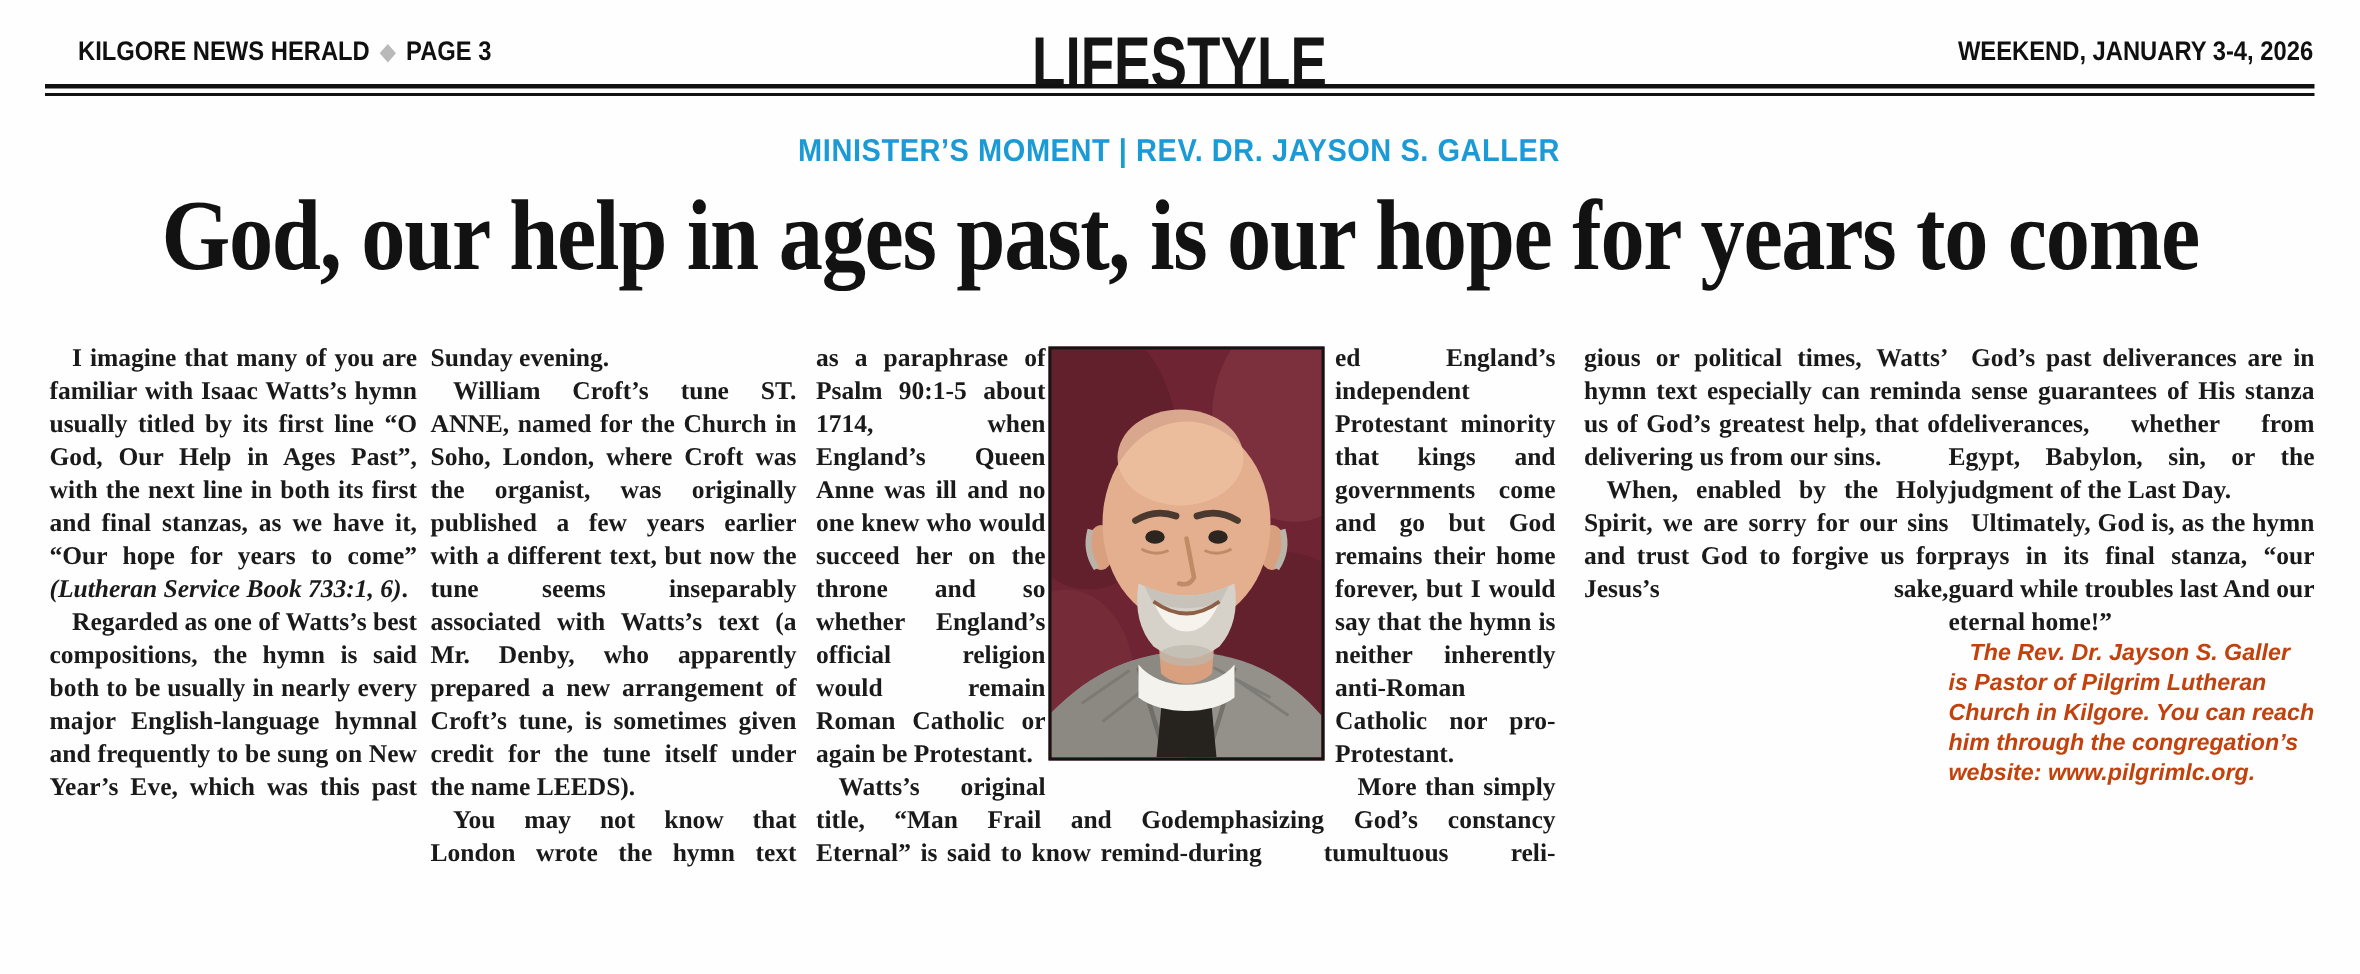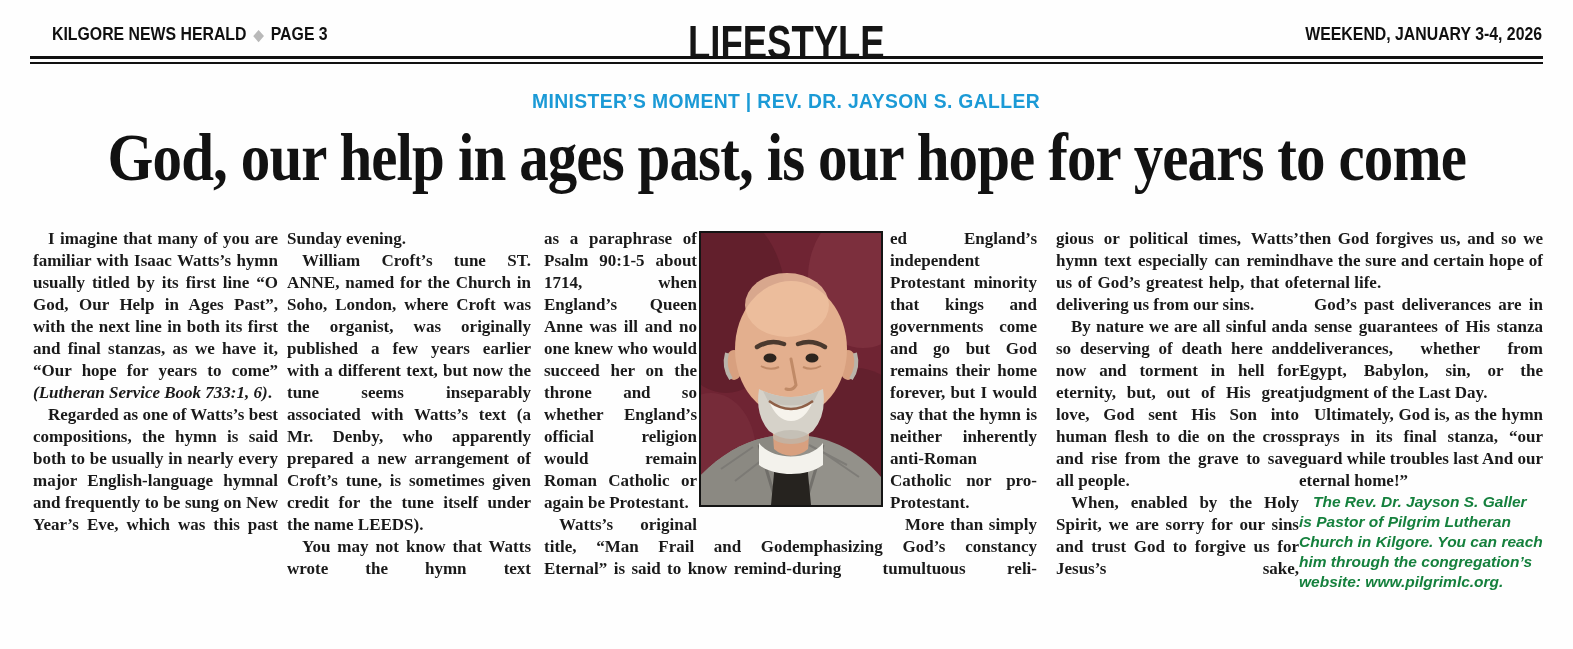--- a/index.html
+++ b/index.html
@@ -57,21 +57,21 @@
   .c3{left:520px;width:248px;margin-left:24px;}
   .c4{left:792px;width:245px;}
   .c5{left:1056px;width:243px;}
   .c6{left:1299px;width:244px;}
   .spacer-r{float:right;width:95px;height:288px;}
   .spacer-l{float:left;width:98px;height:288px;}
   .cite{font-style:italic;}
   .bio{
     font-family:"Liberation Sans",sans-serif;font-style:italic;
     font-size:15.5px;line-height:20px;text-align:left;text-indent:14px;
-    margin-top:4px;color:#15803d;
+    margin-top:4px;color:#c2410c;
   }
 
   
   .photo{
     position:absolute;left:699px;top:231px;width:180px;height:272px;
     border:2px solid #141414;z-index:3;background:#6f2433;overflow:hidden;
   }
   .photo svg{display:block;}
 </style>
 </head>
@@ -144,41 +144,39 @@
   </div>
 
   <div class="col c1">
     <p class="ind"><span>I imagine that many of you are familiar with Isaac Watts’s hymn usually titled by its first line “O God, Our Help in Ages Past”, with the next line in both its first and final stanzas, as we have it, “Our hope for years to come” </span><span class="cite">(Lutheran Service Book 733:1, 6)</span><span>.</span></p>
     <p class="ind flow">Regarded as one of Watts’s best compositions, the hymn is said both to be usually in nearly every major English-language hymnal and frequently to be sung on New Year’s Eve, which was this past</p>
   </div>
 
   <div class="col c2">
     <p>Sunday evening.</p>
     <p class="ind">William Croft’s tune ST. ANNE, named for the Church in Soho, London, where Croft was the organist, was originally published a few years earlier with a different text, but now the tune seems inseparably associated with Watts’s text (a Mr. Denby, who apparently prepared a new arrangement of Croft’s tune, is sometimes given credit for the tune itself under the name LEEDS).</p>
-    <p class="ind flow">You may not know that Watts wrote the hymn text</p>
+    <p class="ind flow">You may not know that London wrote the hymn text</p>
   </div>
 
   <div class="col c3">
     <div class="spacer-r"></div>
     <p>as a paraphrase of Psalm 90:1-5 about 1714, when England’s Queen Anne was ill and no one knew who would succeed her on the throne and so whether England’s official religion would remain Roman Catholic or again be Protestant.</p>
     <p class="ind flow">Watts’s original title, “Man Frail and God Eternal” is said to know remind-</p>
   </div>
 
   <div class="col c4">
     <div class="spacer-l"></div>
     <p>ed England’s independent Protestant minority that kings and governments come and go but God remains their home forever, but I would say that the hymn is neither inherently anti-Roman Catholic nor pro-Protestant.</p>
     <p class="ind flow">More than simply emphasizing God’s constancy during tumultuous reli-</p>
   </div>
 
   <div class="col c5">
     <p>gious or political times, Watts’ hymn text especially can remind us of God’s greatest help, that of delivering us from our sins.</p>
-    <p class="ind">By nature we are all sinful and so deserving of death here and now and torment in hell for eternity, but, out of His great love, God sent His Son into human flesh to die on the cross and rise from the grave to save all people.</p>
     <p class="ind flow">When, enabled by the Holy Spirit, we are sorry for our sins and trust God to forgive us for Jesus’s sake,</p>
   </div>
 
   <div class="col c6">
-    <p>then God forgives us, and so we have the sure and certain hope of eternal life.</p>
     <p class="ind">God’s past deliverances are in a sense guarantees of His stanza deliverances, whether from Egypt, Babylon, sin, or the judgment of the Last Day.</p>
     <p class="ind">Ultimately, God is, as the hymn prays in its final stanza, “our guard while troubles last And our eternal home!”</p>
     <p class="bio">The Rev. Dr. Jayson S. Galler is Pastor of Pilgrim Lutheran Church in Kilgore. You can reach him through the congregation’s website: www.pilgrimlc.org.</p>
   </div>
 
 </div>
 
 </body></html>

